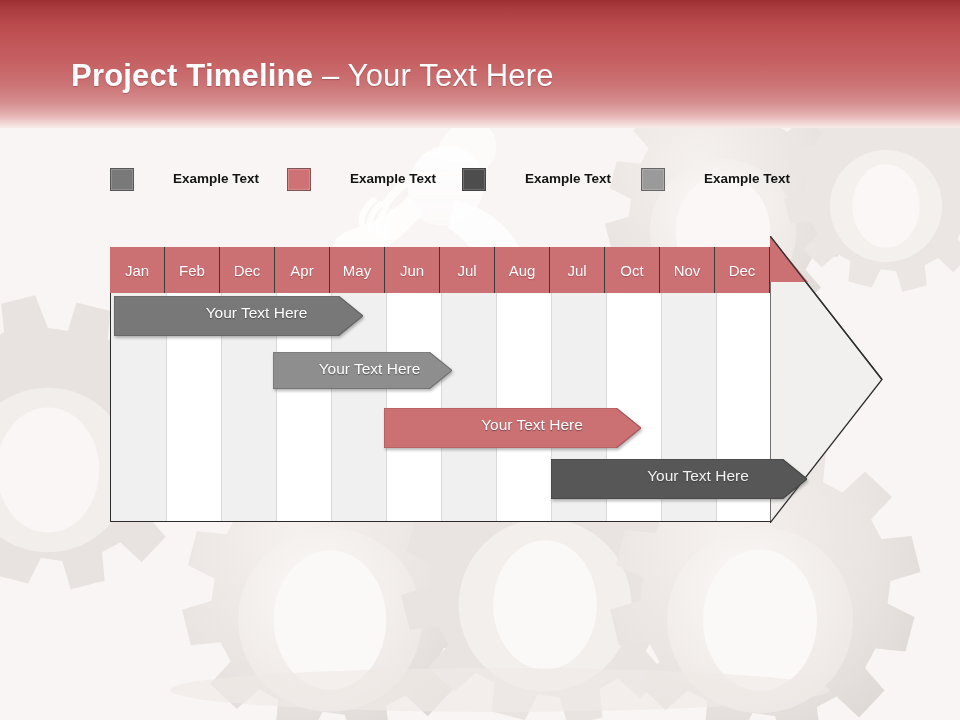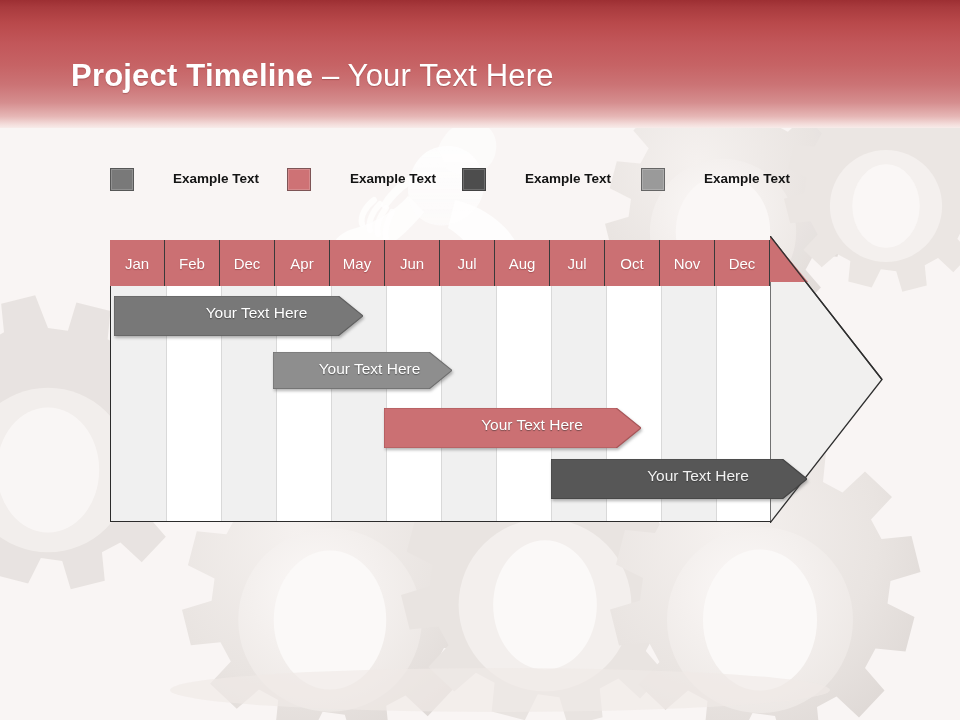--- a/index.html
+++ b/index.html
@@ -49,21 +49,21 @@
   .grid-body{
     position:absolute;left:0;top:46px;width:660px;height:240px;
     background:#ffffff;
     border-left:1.4px solid #2b2b2b;
     border-bottom:1.4px solid #2b2b2b;
     box-sizing:border-box;
   }
   .col-stripe{position:absolute;top:0;height:100%;background:#f0f0f0;}
   .col-line{position:absolute;top:0;height:100%;width:1px;background:#d9d9d9;}
 
-  .head-row{position:absolute;left:0;top:4px;width:524px;height:46px;padding-left:23px;}
+  .head-row{position:absolute;left:0;top:11px;width:524px;height:46px;padding-left:23px;}
   .head-cell{
     position:absolute;top:0;height:46px;
     background:#cb7073;
     border-right:1.3px solid #3a3a3a;
     box-sizing:border-box;
     display:flex;align-items:center;justify-content:center;
   }
   .head-cell:first-child{border-left:1.3px solid #3a3a3a;}
   .head-cell span{
     font-size:15px;color:#ffffff;line-height:1;

